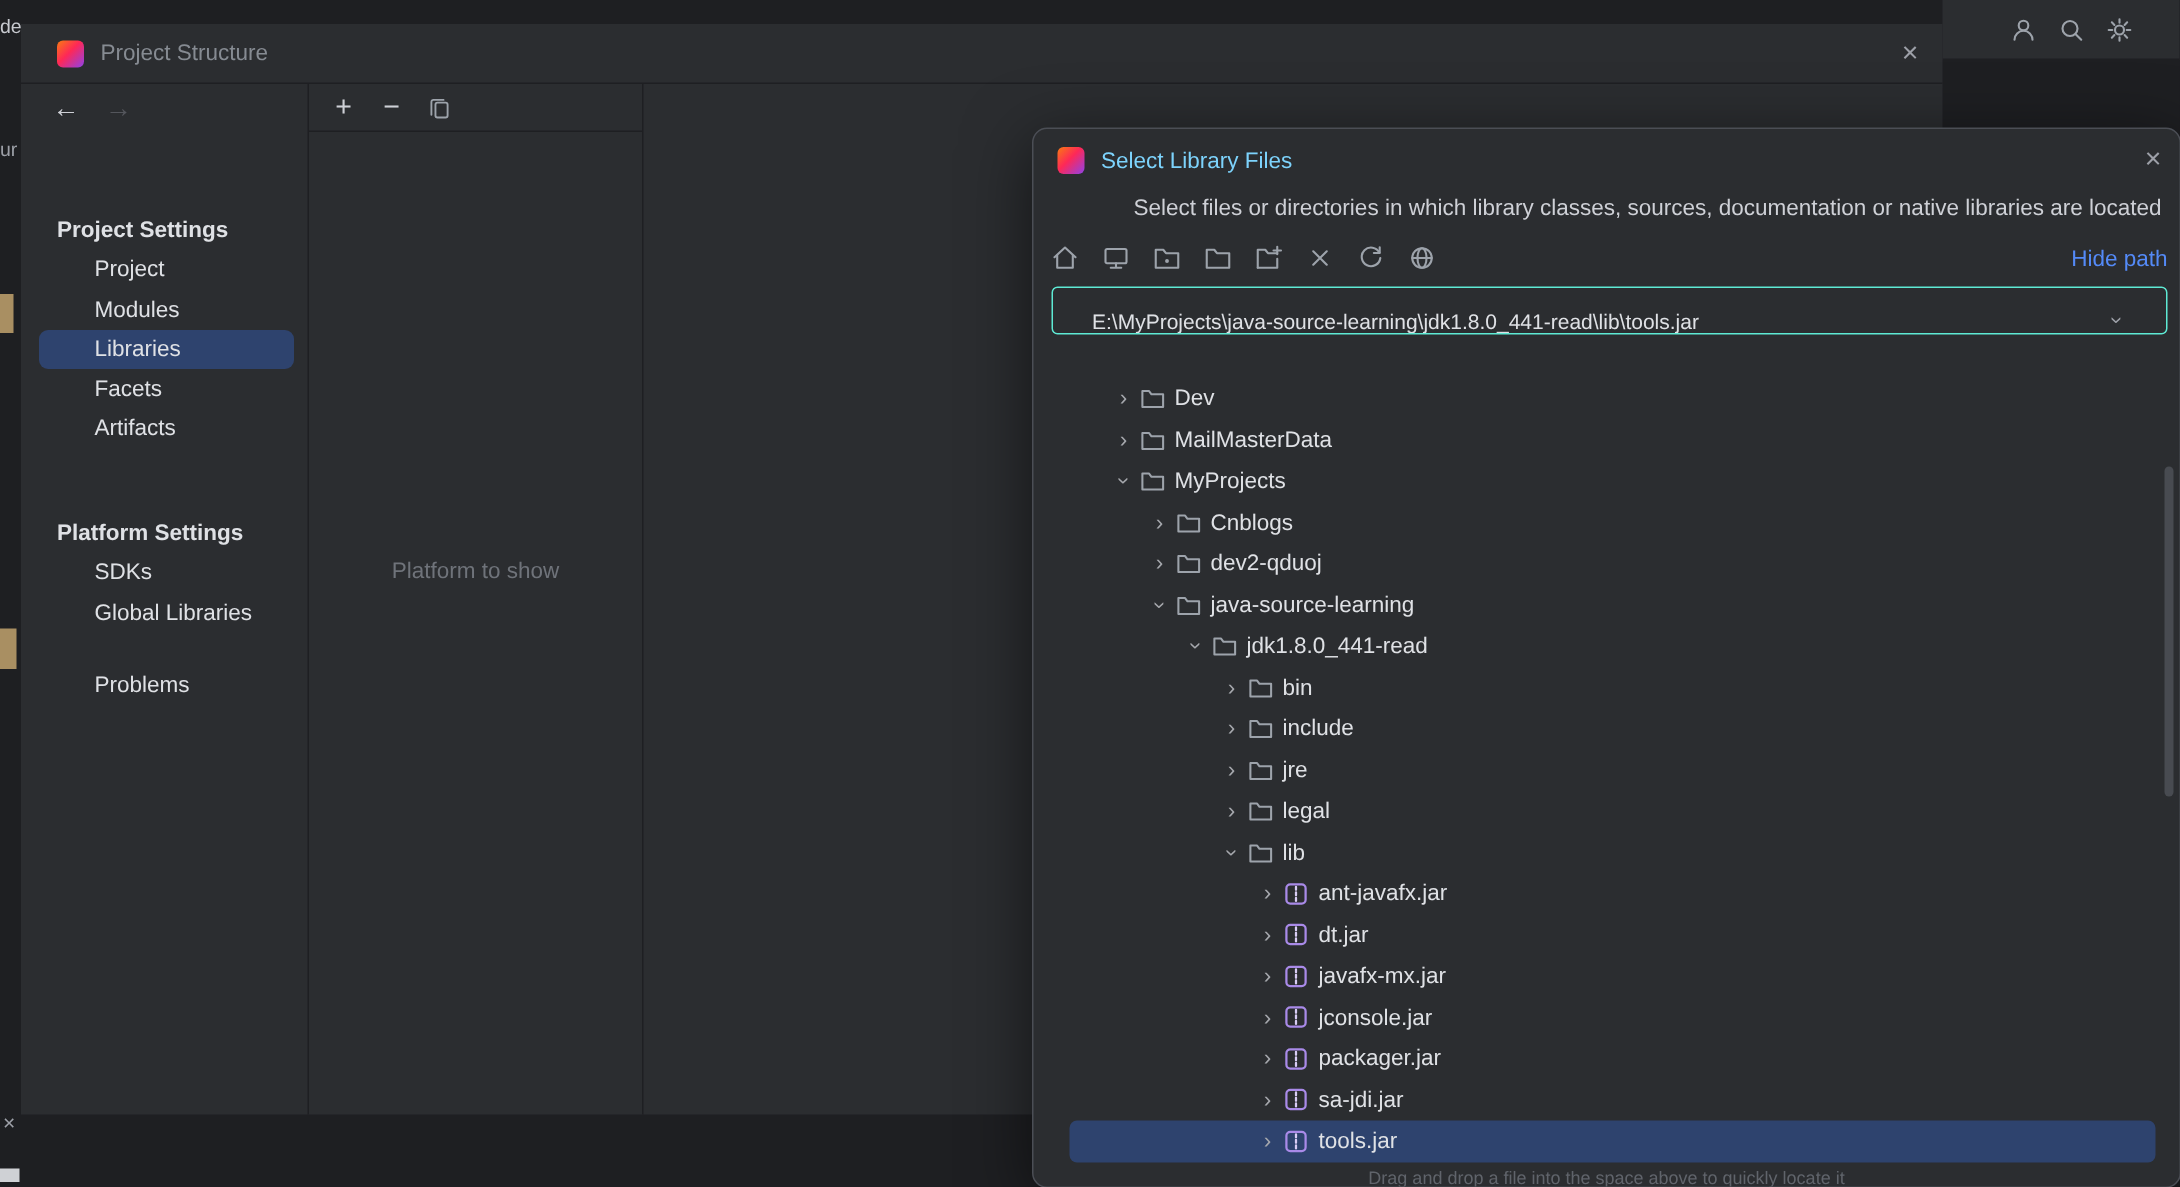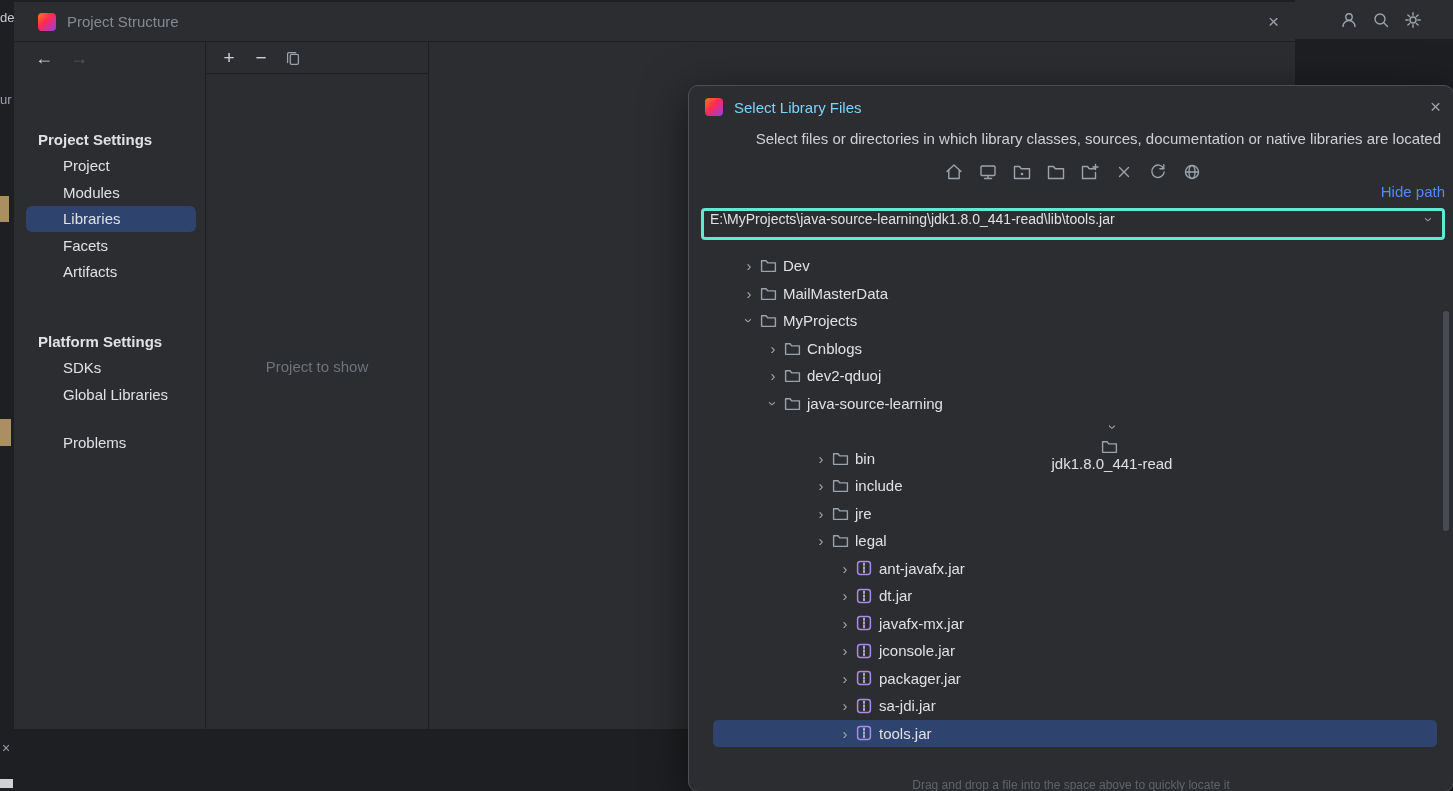--- a/index.html
+++ b/index.html
@@ -17,21 +17,21 @@
   .edge .t2{top:419px;width:11px;height:27px;}
   .edge .sliver{position:absolute;left:0;top:779px;width:13px;height:9px;background:#cfd1d5;}
 
   
   .top-right-bar{position:absolute;left:1295px;top:0;right:0;height:40px;background:#2b2d30;
     border-bottom:1px solid #1e1f22;display:flex;align-items:center;justify-content:flex-end;
     gap:26px;padding-right:30px;color:#9da0a8;}
   .top-right-bar .tb-btn{width:20px;height:20px;display:flex;align-items:center;justify-content:center;}
 
   
-  .ps-window{position:absolute;left:14px;top:2px;width:1281px;height:727px;background:#2b2d30;}
+  .ps-window{position:absolute;left:14px;top:16px;width:1281px;height:727px;background:#2b2d30;}
   .ps-titlebar{position:absolute;top:0;left:0;right:0;height:40px;border-bottom:1px solid #1e1f22;
     display:flex;align-items:center;padding:0 16px 0 24px;}
   .app-icon{width:18px;height:18px;border-radius:4px;flex:0 0 18px;
     background:linear-gradient(135deg,#f97a12 0%,#fe2857 45%,#8f41e9 100%);margin-right:11px;}
   .ps-title{color:#868b92;font-size:15px;}
   .ps-close{position:absolute;right:16px;top:9px;color:#9da0a8;font-size:19px;line-height:21px;cursor:default;}
 
   .nav-arrows{position:absolute;top:46px;left:20px;display:flex;gap:15px;font-size:18px;}
   .nav-arrows span{width:20px;text-align:center;color:#ced0d6;}
   .nav-arrows span:nth-child(2){color:#54565c;}
@@ -52,26 +52,26 @@
   .mid-toolbar .tb-btn{width:22px;height:22px;display:flex;align-items:center;justify-content:center;font-size:19px;}
   .empty-text{position:absolute;top:316px;left:0;right:0;text-align:center;color:#6f737a;font-size:15px;}
 
   
   .dialog{position:absolute;left:688px;top:85px;width:766px;height:707px;background:#2b2d30;
     border:1px solid #4b4e55;border-radius:10px;box-shadow:0 10px 45px rgba(0,0,0,.55);overflow:hidden;}
   .dlg-titlebar{height:42px;display:flex;align-items:center;padding:0 12px 0 16px;}
   .dlg-title{font-size:15px;color:#7dd3fc;}
   .dlg-close{margin-left:auto;color:#9da0a8;font-size:19px;}
   .dlg-desc{padding:2px 12px 10px;color:#ced0d6;font-size:15px;white-space:nowrap;overflow:hidden;text-align:right;}
-  .dlg-toolbar{display:flex;align-items:center;padding:4px 6px 8px 10px;color:#9da0a8;flex-direction:column;}
+  .dlg-toolbar{display:flex;align-items:center;padding:4px 6px 8px 10px;color:#9da0a8;}
   .icons-holder{display:flex;align-items:center;gap:12px;}
   .dlg-toolbar .tb-btn{width:22px;height:22px;display:flex;align-items:center;justify-content:center;}
   .hide-path{margin-left:auto;color:#548af7;font-size:15px;white-space:nowrap;padding-right:2px;}
-  .path-box{margin:0 8px 6px 12px;height:32px;border:3px solid #5eead4;border-radius:4px;
-    display:flex;align-items:flex-start;padding:0 6px;font-size:14px;color:#dfe1e5;background:#2b2d30;}
+  .path-box{margin:0 8px 6px 12px;height:32px;border:1px solid #5eead4;border-radius:4px;
+    display:flex;align-items:flex-end;padding:0 26px;font-size:14px;color:#dfe1e5;background:#2b2d30;}
   .path-text{white-space:nowrap;overflow:hidden;}
   .path-caret{margin-left:auto;color:#9da0a8;font-size:15px;transform:rotate(90deg);width:14px;text-align:center;}
 
   .tree{position:absolute;top:166px;left:0;right:0;bottom:0;overflow:hidden;font-size:15px;}
   .tree-row{height:27.5px;display:flex;align-items:center;margin:0 16px 0 24px;border-radius:5px;color:#dfe1e5;}
   .tree-row.selected{background:#2e436e;}
   .chev{width:20px;text-align:center;color:#a6a8ad;font-size:15px;flex:0 0 20px;}
   .chev.open{transform:rotate(90deg);}
   .tree-icon{width:18px;height:18px;margin-right:6px;display:flex;align-items:center;justify-content:center;flex:0 0 18px;}
   .hint{position:absolute;left:0;right:0;top:692px;text-align:center;color:#60646b;font-size:12px;}
@@ -142,21 +142,21 @@
     <div class="mid-toolbar">
         <span class="tb-btn">+</span>
         <span class="tb-btn">−</span>
         <span class="tb-btn">
           <svg width="18" height="18" viewBox="0 0 20 20">
             <rect x="7" y="6" width="9" height="11" rx="1.5" fill="none" stroke="#9da3ab" stroke-width="1.4" stroke-linecap="round" stroke-linejoin="round"></rect>
             <path d="M13 4H5.5A1.5 1.5 0 0 0 4 5.5V15" fill="none" stroke="#9da3ab" stroke-width="1.4" stroke-linecap="round" stroke-linejoin="round"></path>
           </svg>
         </span>
       </div>
-    <div class="empty-text">Project to show</div>
+    <div class="empty-text">Platform to show</div>
   </div>
 </div>
 
 <div class="dialog">
   <div class="dlg-titlebar">
     <span class="app-icon"></span>
     <span class="dlg-title">Select Library Files</span>
     <span class="dlg-close">×</span>
   </div>
 
@@ -269,21 +269,21 @@
       </div>
       <div class="tree-row" style="padding-left: 50px;">
         <span class="chev open">›</span>
         <span class="tree-icon">
           <svg width="17" height="17" viewBox="0 0 16 16">
             <path d="M1.5 13.5v-10h4.2l1.5 2h7.3v8z" fill="none" stroke="#9da3ab" stroke-width="1.3" stroke-linejoin="round"></path>
           </svg>
         </span>
         <span class="tree-label">java-source-learning</span>
       </div>
-      <div class="tree-row" style="padding-left: 74px; flex-direction: column;">
+      <div class="tree-row" style="padding-left: 74px;">
         <span class="chev open">›</span>
         <span class="tree-icon">
           <svg width="17" height="17" viewBox="0 0 16 16">
             <path d="M1.5 13.5v-10h4.2l1.5 2h7.3v8z" fill="none" stroke="#9da3ab" stroke-width="1.3" stroke-linejoin="round"></path>
           </svg>
         </span>
         <span class="tree-label">jdk1.8.0_441-read</span>
       </div>
       <div class="tree-row" style="padding-left: 98px;">
         <span class="chev">›</span>
@@ -313,20 +313,29 @@
         <span class="tree-label">jre</span>
       </div>
       <div class="tree-row" style="padding-left: 98px;">
         <span class="chev">›</span>
         <span class="tree-icon">
           <svg width="17" height="17" viewBox="0 0 16 16">
             <path d="M1.5 13.5v-10h4.2l1.5 2h7.3v8z" fill="none" stroke="#9da3ab" stroke-width="1.3" stroke-linejoin="round"></path>
           </svg>
         </span>
         <span class="tree-label">legal</span>
+      </div>
+      <div class="tree-row" style="padding-left: 98px;">
+        <span class="chev open">›</span>
+        <span class="tree-icon">
+          <svg width="17" height="17" viewBox="0 0 16 16">
+            <path d="M1.5 13.5v-10h4.2l1.5 2h7.3v8z" fill="none" stroke="#9da3ab" stroke-width="1.3" stroke-linejoin="round"></path>
+          </svg>
+        </span>
+        <span class="tree-label">lib</span>
       </div>
       <div class="tree-row" style="padding-left: 122px;">
         <span class="chev">›</span>
         <span class="tree-icon">
           <svg width="16" height="16" viewBox="0 0 16 16">
             <rect x="1.6" y="1.6" width="12.8" height="12.8" rx="2.6" fill="none" stroke="#a98ae8" stroke-width="1.5"></rect>
             <path d="M8 3.2v2M8 6.9v2M8 10.6v2" stroke="#d9cdf5" stroke-width="1.5" stroke-linecap="round" fill="none"></path>
           </svg>
         </span>
         <span class="tree-label">ant-javafx.jar</span>

